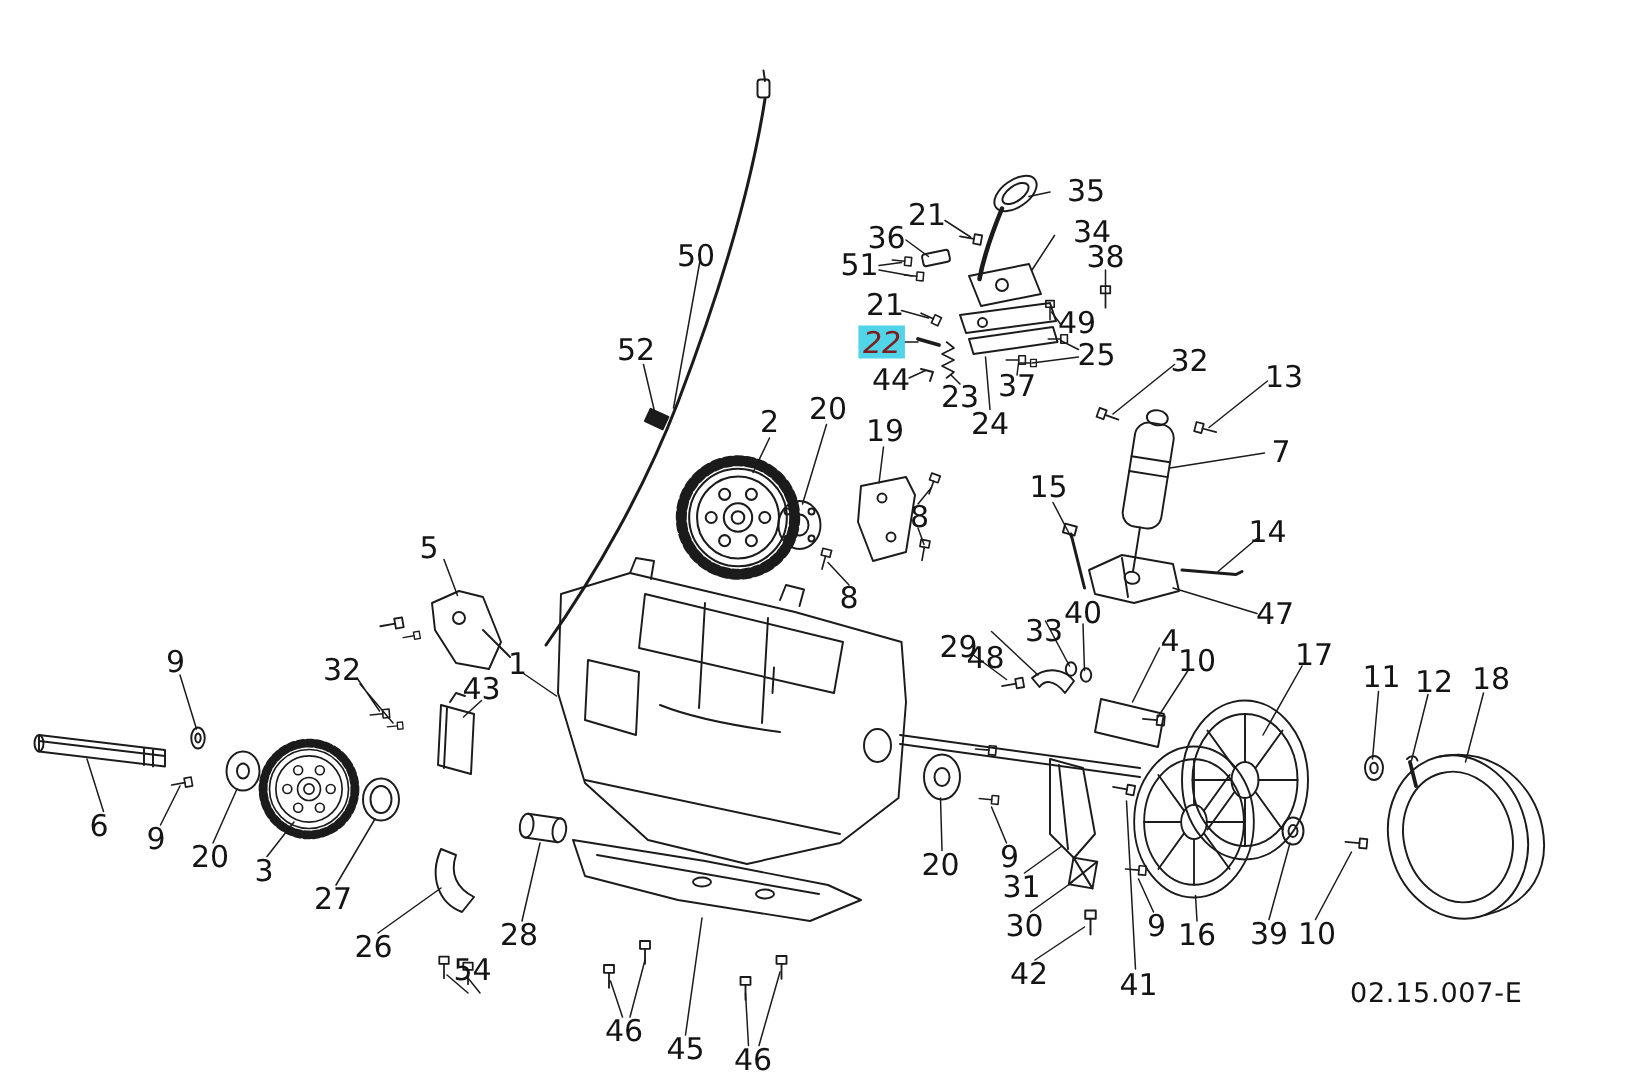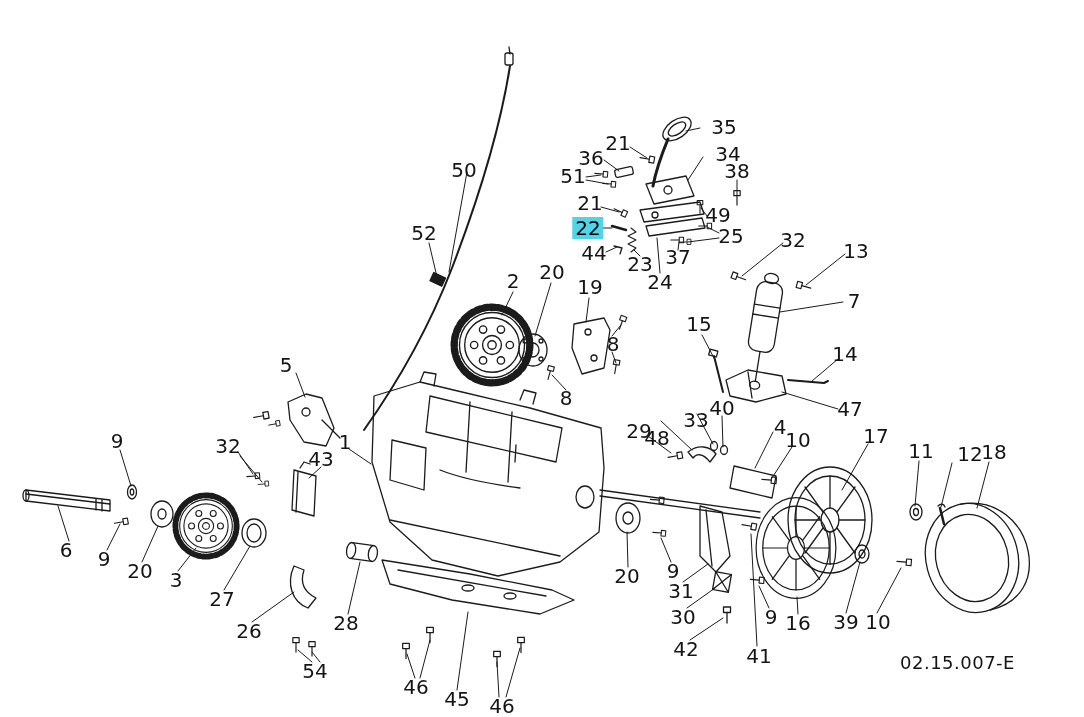--- a/index.html
+++ b/index.html
@@ -8,21 +8,21 @@
     position:relative; width:1084px; height:717px;
     background:#ffffff; overflow:hidden;
   }
   .stage svg { position:absolute; left:0; top:0; }
   #callout-layer { position:absolute; left:0; top:0; width:100%; height:100%; }
   .callout {
     position:absolute; transform:translate(-50%,-50%);
     font-size:20px; line-height:1; color:#141414;
     padding:1px 3px; white-space:nowrap; cursor:default;
   }
-  .callout.highlighted { color:#000000; }
+  .callout.highlighted { color:#7f1d1d;font-style:italic; }
   .diagram-code {
     position:absolute; left:900px; top:652px;
     font-size:18px; color:#141414; letter-spacing:0.5px;
   }
 </style>
 </head>
 <body>
 
 <div class="stage">
 
@@ -316,30 +316,30 @@
       <div class="callout" style="left: 657px; top: 414px; margin-top: 24px;">48</div>
       <div class="callout" style="left: 639px; top: 431px;">29</div>
       <div class="callout" style="left: 780px; top: 427px;">4</div>
       <div class="callout" style="left: 798px; top: 440px;">10</div>
       <div class="callout" style="left: 876px; top: 436px;">17</div>
       <div class="callout" style="left: 117px; top: 441px;">9</div>
       <div class="callout" style="left: 228px; top: 446px;">32</div>
       <div class="callout" style="left: 345px; top: 442px;">1</div>
       <div class="callout" style="left: 321px; top: 459px;">43</div>
       <div class="callout" style="left: 921px; top: 451px;">11</div>
-      <div class="callout" style="left: 956px; top: 454px; margin-left: 14px;">12</div>
+      <div class="callout" style="left: 956px; top: 454px;">12</div>
       <div class="callout" style="left: 994px; top: 452px;">18</div>
       <div class="callout" style="left: 66px; top: 550px;">6</div>
       <div class="callout" style="left: 104px; top: 559px;">9</div>
       <div class="callout" style="left: 140px; top: 571px;">20</div>
       <div class="callout" style="left: 176px; top: 580px;">3</div>
       <div class="callout" style="left: 222px; top: 599px;">27</div>
       <div class="callout" style="left: 249px; top: 631px;">26</div>
       <div class="callout" style="left: 346px; top: 623px;">28</div>
-      <div class="callout" style="left: 315px; top: 671px;">54</div>
+      <div class="callout" style="left: 315px; top: 646px;">54</div>
       <div class="callout" style="left: 627px; top: 576px;">20</div>
       <div class="callout" style="left: 673px; top: 571px;">9</div>
       <div class="callout" style="left: 681px; top: 591px;">31</div>
       <div class="callout" style="left: 683px; top: 617px;">30</div>
       <div class="callout" style="left: 686px; top: 649px;">42</div>
       <div class="callout" style="left: 759px; top: 656px;">41</div>
       <div class="callout" style="left: 771px; top: 617px;">9</div>
       <div class="callout" style="left: 798px; top: 623px;">16</div>
       <div class="callout" style="left: 846px; top: 622px;">39</div>
       <div class="callout" style="left: 878px; top: 622px;">10</div>

